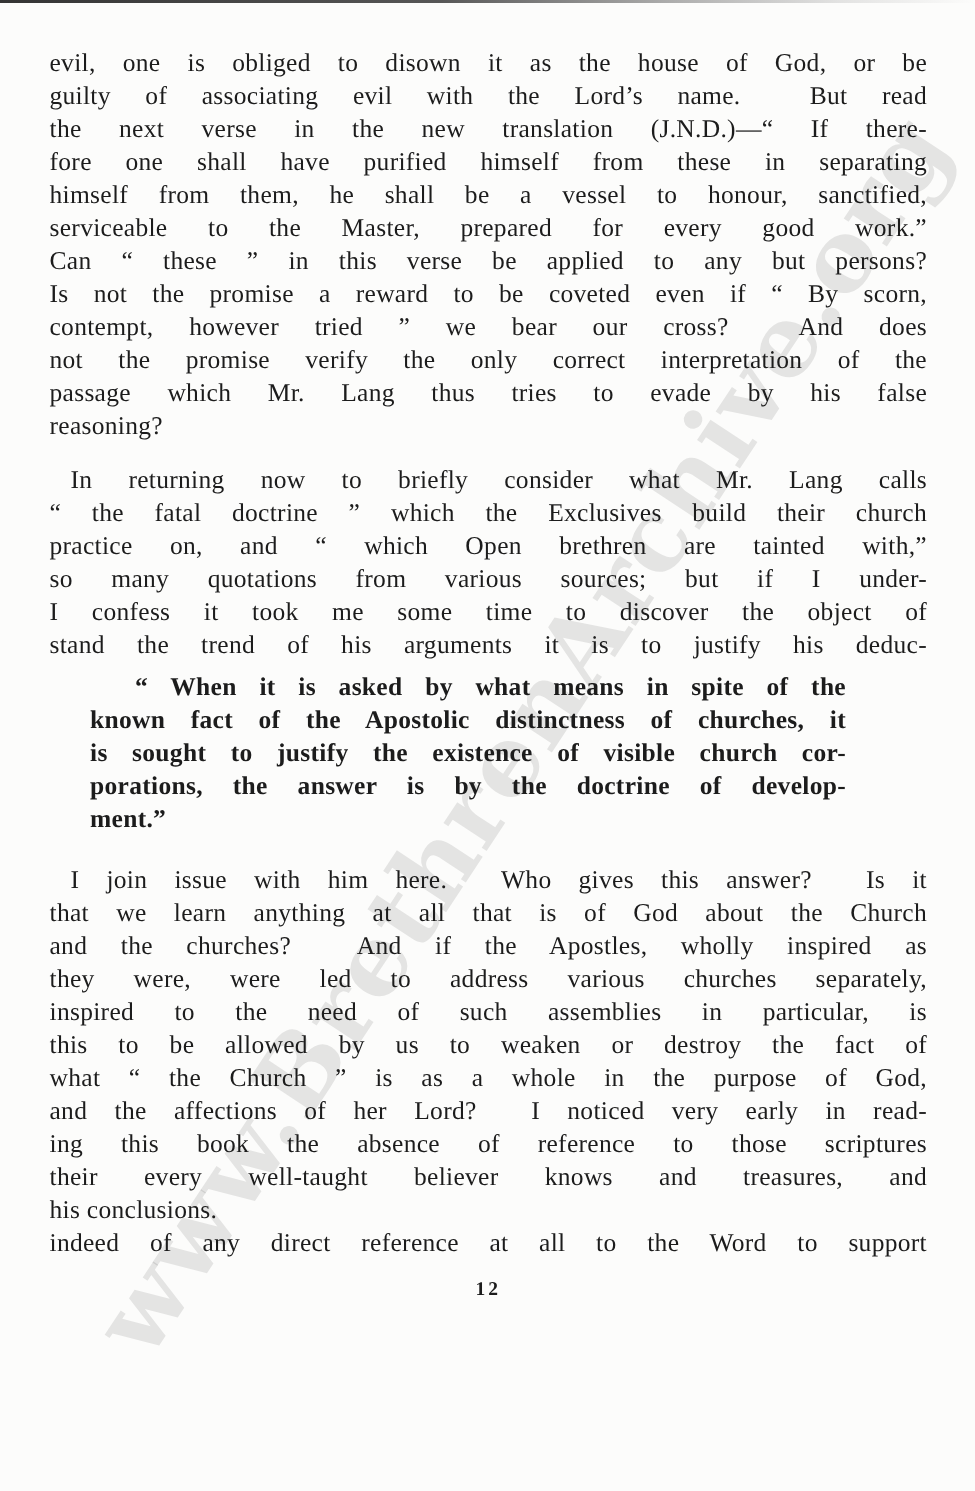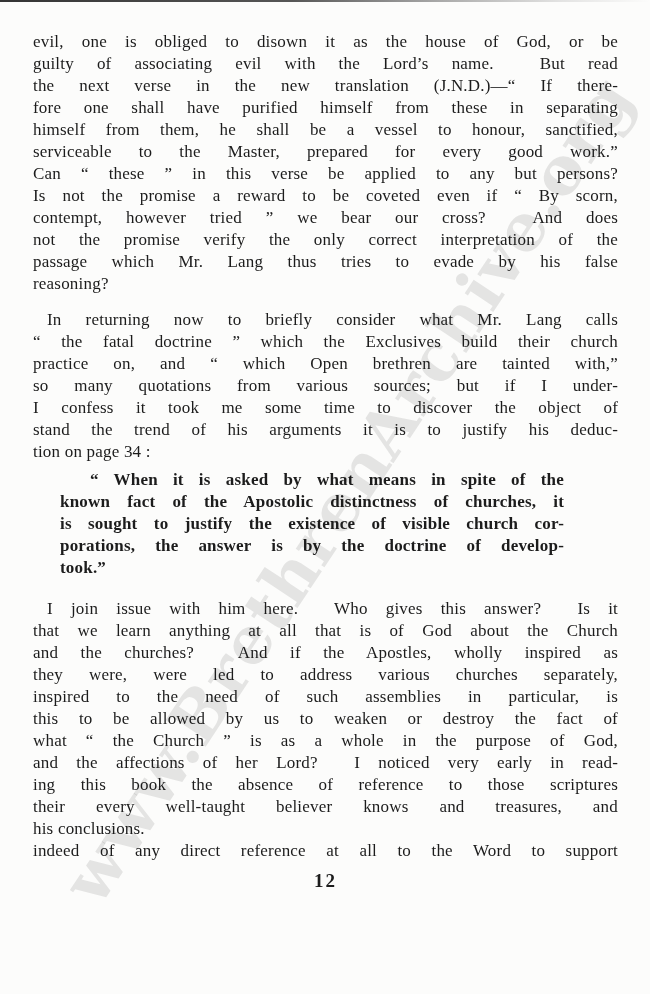--- a/index.html
+++ b/index.html
@@ -67,21 +67,21 @@
   .quote {
     margin-left: 27px;
     margin-right: 54px;
     font-weight: bold;
   }
   .quote .line:first-child { text-indent: 30px; }
   .page-number {
     margin-top: -8px;
     text-align: center;
     font-weight: bold;
-    font-size: 19px;
+    font-size: 13px;
     letter-spacing: 2px;
   }
 </style>
 </head>
 <body>
 
 <div class="page">
   <div class="top-edge"></div>
   <div class="watermark">www.BrethrenArchive.org</div>
 
@@ -101,29 +101,28 @@
         <div class="line last">reasoning?</div>
       </div>
 
     <div class="para p2 indent-first">
         <div class="line">In returning now to briefly consider what Mr. Lang calls</div>
         <div class="line">“ the fatal doctrine ” which the Exclusives build their church</div>
         <div class="line">practice on, and “ which Open brethren are tainted with,”</div>
         <div class="line">so many quotations from various sources; but if I under-</div>
         <div class="line">I confess it took me some time to discover the object of</div>
         <div class="line">stand the trend of his arguments it is to justify his deduc-</div>
-        <div class="line last">tion on page 34&nbsp;:</div>
       </div>
 
     <div class="para quote">
         <div class="line">“ When it is asked by what means in spite of the</div>
         <div class="line">known fact of the Apostolic distinctness of churches, it</div>
         <div class="line">is sought to justify the existence of visible church cor-</div>
         <div class="line">porations, the answer is by the doctrine of develop-</div>
-        <div class="line last">took.”</div>
+        <div class="line last">ment.”</div>
       </div>
 
     <div class="para p3 indent-first">
         <div class="line">I join issue with him here.&nbsp; Who gives this answer?&nbsp; Is it</div>
         <div class="line">that we learn anything at all that is of God about the Church</div>
         <div class="line">and the churches?&nbsp; And if the Apostles, wholly inspired as</div>
         <div class="line">they were, were led to address various churches separately,</div>
         <div class="line">inspired to the need of such assemblies in particular, is</div>
         <div class="line">this to be allowed by us to weaken or destroy the fact of</div>
         <div class="line">what “ the Church ” is as a whole in the purpose of God,</div>

